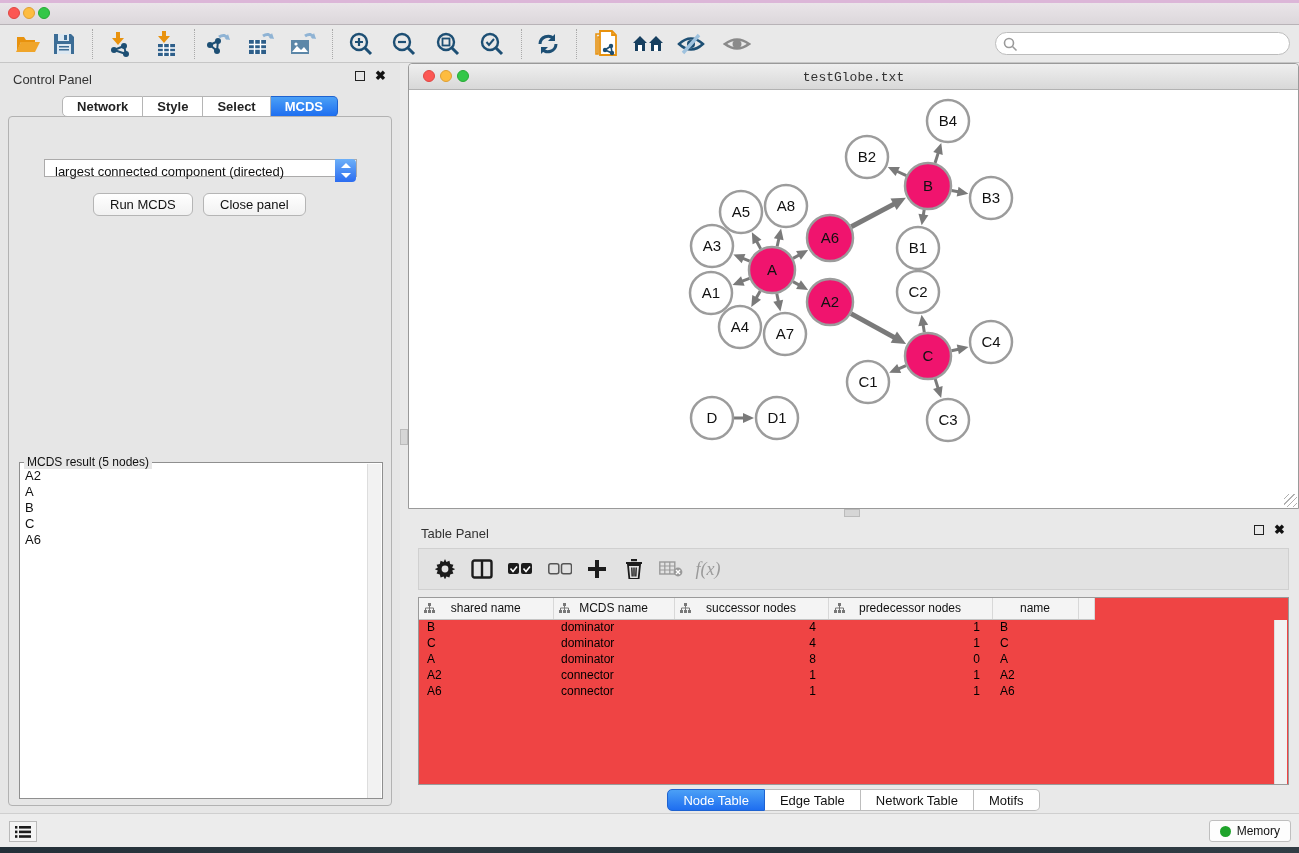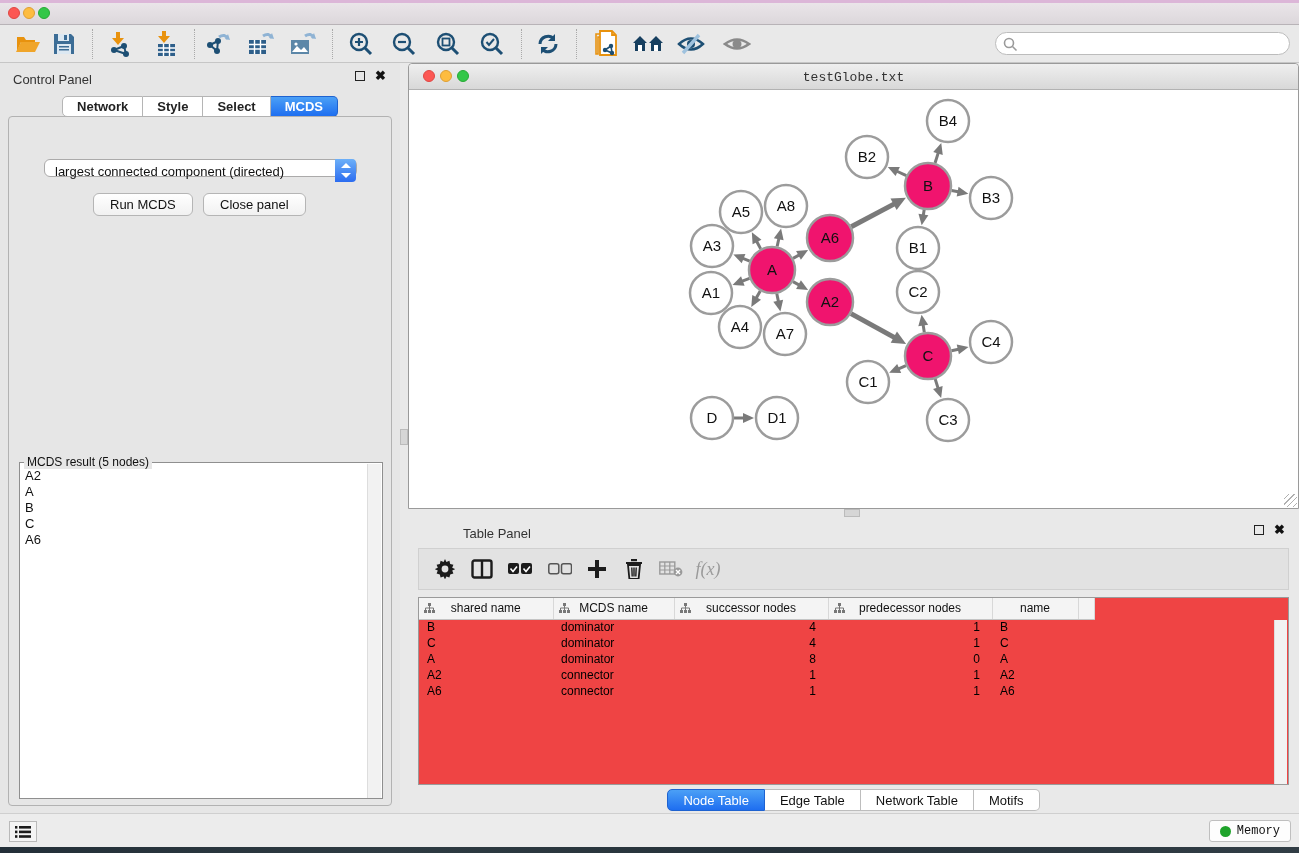--- a/index.html
+++ b/index.html
@@ -45,21 +45,21 @@
     display:flex; align-items:center; }
   .cptab:first-child { border-left:1px solid #b5b5b5; border-radius:5px 0 0 5px; }
   .cptab:last-child { border-radius:0 5px 5px 0; }
   .cptab.active { background:linear-gradient(#4ba0f6,#1e6ef0); color:#fff; border-color:#1e62d0; }
 
   #cp-box { position:absolute; left:8px; top:53px; width:384px; height:690px;
     border:1px solid #b2b2b2; border-radius:4px; background:#e6e6e6; }
   #opt-label { position:absolute; left:0; top:22px; width:100%; text-align:center;
     font-size:13px; color:#111; }
   #mcds-select { position:absolute; left:35px; top:42px; width:313px; height:18px;
-    background:#fff; border:1px solid #abaaaa; border-radius:6px; cursor:default; }
+    background:#fff; border:1px solid #abaaaa; border-radius:0; cursor:default; }
   #mcds-select .val { position:absolute; left:10px; top:4px; font-size:13px; color:#111; }
   #mcds-select .stepper { position:absolute; right:0; top:-1px; width:21px; height:23px;
     background:linear-gradient(#6db0f8,#2b6cf0); border-radius:0 4px 4px 0; }
   .chev { position:absolute; left:5.5px; width:0; height:0; border-left:5px solid transparent;
     border-right:5px solid transparent; }
   .chev.up { top:4px; border-bottom:5px solid #fff; }
   .chev.dn { bottom:4px; border-top:5px solid #fff; }
   .cp-btn { position:absolute; top:76px; height:23px; font-size:13px; color:#111;
     background:linear-gradient(#ffffff,#f1f1f1); border:1px solid #b5b5b5; border-radius:6px;
     padding:0 16px; }
@@ -87,21 +87,21 @@
   #net-titlebar { position:absolute; left:0; top:0; width:100%; height:26px;
     background:linear-gradient(#efefef,#d8d8d8); border-bottom:1px solid #b2b2b2;
     border-radius:4px 4px 0 0;font-family:Liberation Mono, monospace; }
   #net-title { position:absolute; top:6px; width:100%; text-align:center; font-size:13px; color:#333; }
   #net-canvas { position:absolute; left:0; top:26px; width:889px; height:418px; background:#fff; }
   #net-resize { position:absolute; right:1px; bottom:1px; width:13px; height:13px;
     background:repeating-linear-gradient(135deg, transparent 0 3px, #b0b0b0 3px 4px); }
 
   
   #table-panel { left:408px; top:517px; width:891px; height:296px; background:#e9e9e9; }
-  #tp-title { position:absolute; left:13px; top:9px; font-size:13px; color:#333;margin-left:42px; }
+  #tp-title { position:absolute; left:13px; top:9px; font-size:13px; color:#333; }
   #tp-toolbar { position:absolute; left:10px; top:31px; width:871px; height:42px;
     background:#e2e2e2; border:1px solid #d0d0d0; }
   .tpi { position:absolute; top:50%; transform:translate(-50%,-50%); display:flex;
     align-items:center; justify-content:center; }
   #fx-label { font-family:"Liberation Serif", serif; font-style:italic; font-size:18px; color:#9a9a9a; }
 
   #table-wrap { position:absolute; left:10px; top:80px; width:871px; height:188px;
     background:#ef4444; border:1px solid #9a9a9a; }
   #tbl { border-collapse:collapse; table-layout:fixed; }
   #tbl th { height:21px; background:#f4f4f4; border-right:1px solid #d8d8d8;
@@ -115,21 +115,21 @@
 
   #tp-tabs { position:absolute; left:0; top:272px; width:100%; display:flex; justify-content:center; }
   .tptab { height:22px; padding:0 15px; font-size:13px; color:#111; background:#fff;
     border:1px solid #bdbdbd; border-left:none; display:flex; align-items:center; }
   .tptab:first-child { border-left:1px solid #bdbdbd; border-radius:5px 0 0 5px; }
   .tptab:last-child { border-radius:0 5px 5px 0; }
   .tptab.active { background:linear-gradient(#4ba0f6,#1e6ef0); color:#fff; border-color:#1e62d0; }
 
   
   #statusbar { left:0; top:813px; width:1299px; height:34px; background:#ececec;
-    border-top:1px solid #cfcfcf;font-family:Liberation Mono, monospace; }
+    border-top:1px solid #cfcfcf; }
   #list-btn { position:absolute; left:9px; top:7px; width:28px; height:21px;
     background:#f4f4f4; border:1px solid #b9b9b9; display:flex; align-items:center; justify-content:center; }
   #memory-btn { position:absolute; right:8px; top:6px; height:22px; background:#fdfdfd;
     border:1px solid #bfbfbf; border-radius:3px; display:flex; align-items:center;
     gap:6px; padding:0 10px; font-size:12px; color:#111; }
   #memory-dot { width:11px; height:11px; border-radius:50%; background:#1fa32b; }
   #desktop-strip { left:0; top:847px; width:1299px; height:6px;
     background:linear-gradient(90deg,#232f38,#2e3b42 30%,#26323a 60%,#313d45); }
 </style>
 </head>

